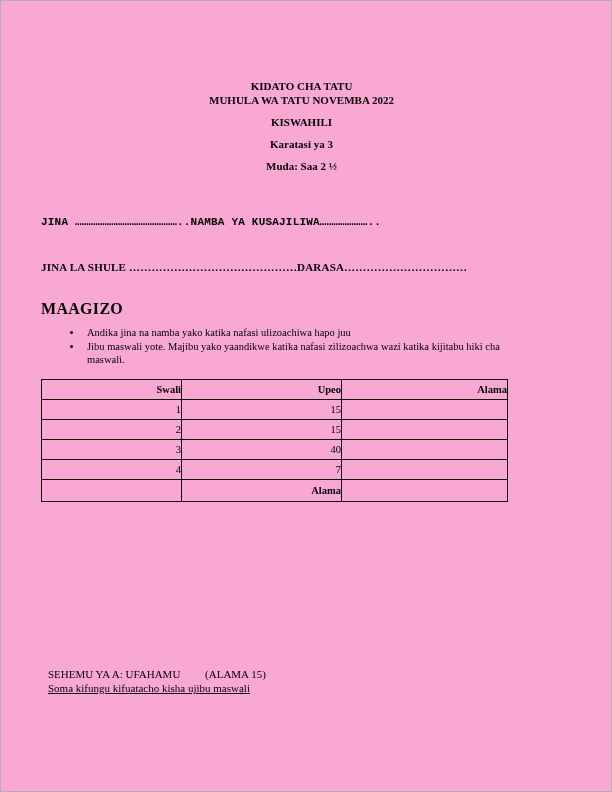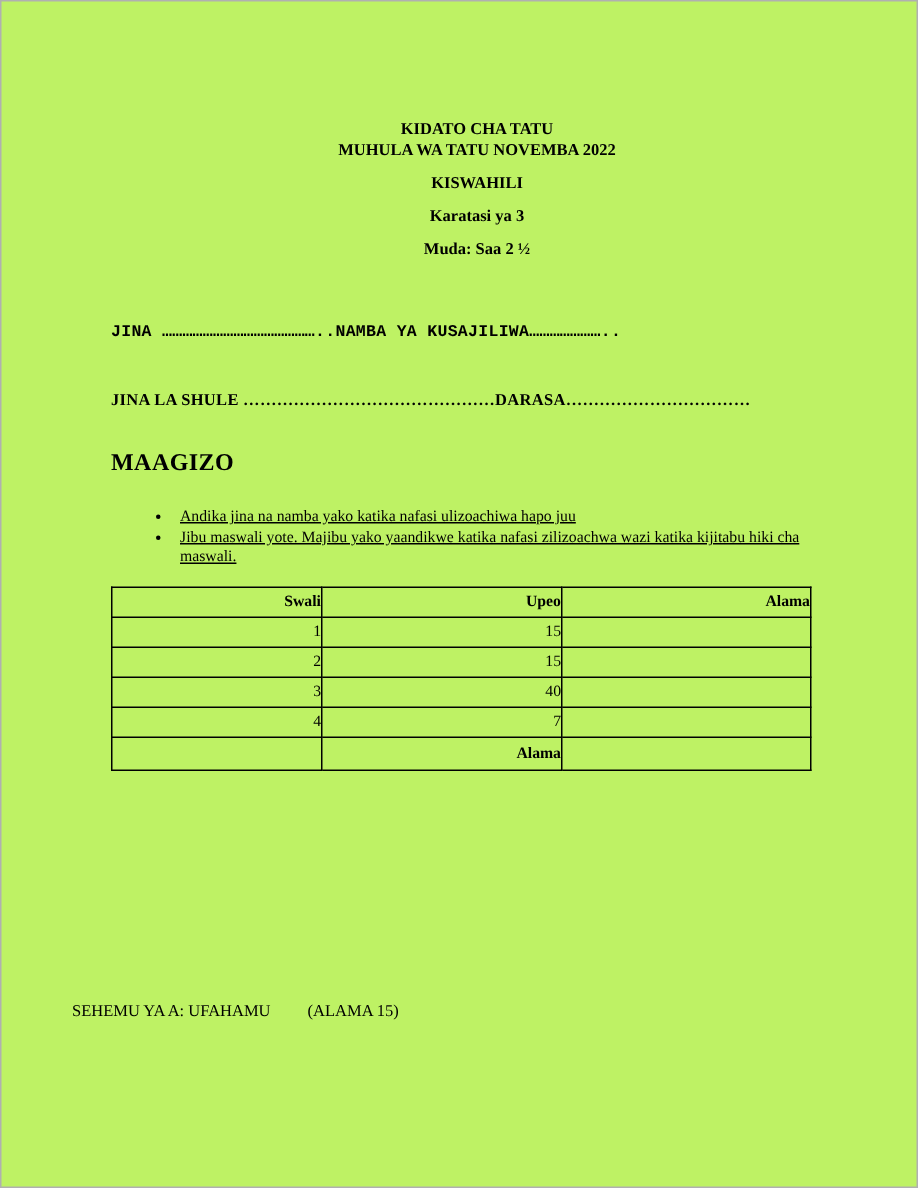--- a/index.html
+++ b/index.html
@@ -5,25 +5,25 @@
   html, body {
     margin: 0;
     padding: 0;
     background: #ffffff;
   }
   .page {
     position: relative;
     width: 612px;
     height: 792px;
     box-sizing: border-box;
-    background: #bef264;
+    background: #f9a8d4;
     border: 1px solid #b0b0b0;
     font-family: "Liberation Serif", serif;
     color: #000000;
-    padding: 78px 49px 0 73px;
+    padding: 78px 49px 0 40px;
     overflow: hidden;
   }
   .exam-header {
     text-align: center;
     font-weight: bold;
     font-size: 11px;
     line-height: 14px;
   }
   .exam-header .h-line { }
   .exam-header .h-gap {
@@ -42,25 +42,24 @@
   .fill-line.school {
     margin-top: 31px;
   }
   .instructions-title {
     margin-top: 26px;
     font-weight: bold;
     font-size: 16px;
     letter-spacing: 0.3px;
   }
   .instructions-list {
-    margin: 20px 0 0 0;
+    margin: 8px 0 0 0;
     padding-left: 42px;
     font-size: 10.5px;
     line-height: 13px;
-    text-decoration: underline;
   }
   .instructions-list li {
     margin: 0 0 1px 0;
     padding-left: 4px;
     max-width: 440px;
   }
   .marks-table {
     margin-top: 13px;
     border-collapse: collapse;
     width: 466px;
@@ -162,15 +161,16 @@
       <tr class="total-row">
         <td></td>
         <td class="bold-cell">Alama</td>
         <td></td>
       </tr>
     </tbody>
   </table>
 
   <div class="section-block">
     <div class="section-title">SEHEMU YA A: UFAHAMU         (ALAMA 15)</div>
+    <div class="section-subtitle">Soma kifungu kifuatacho kisha ujibu maswali</div>
   </div>
 
 </div>
 
 </body></html>

